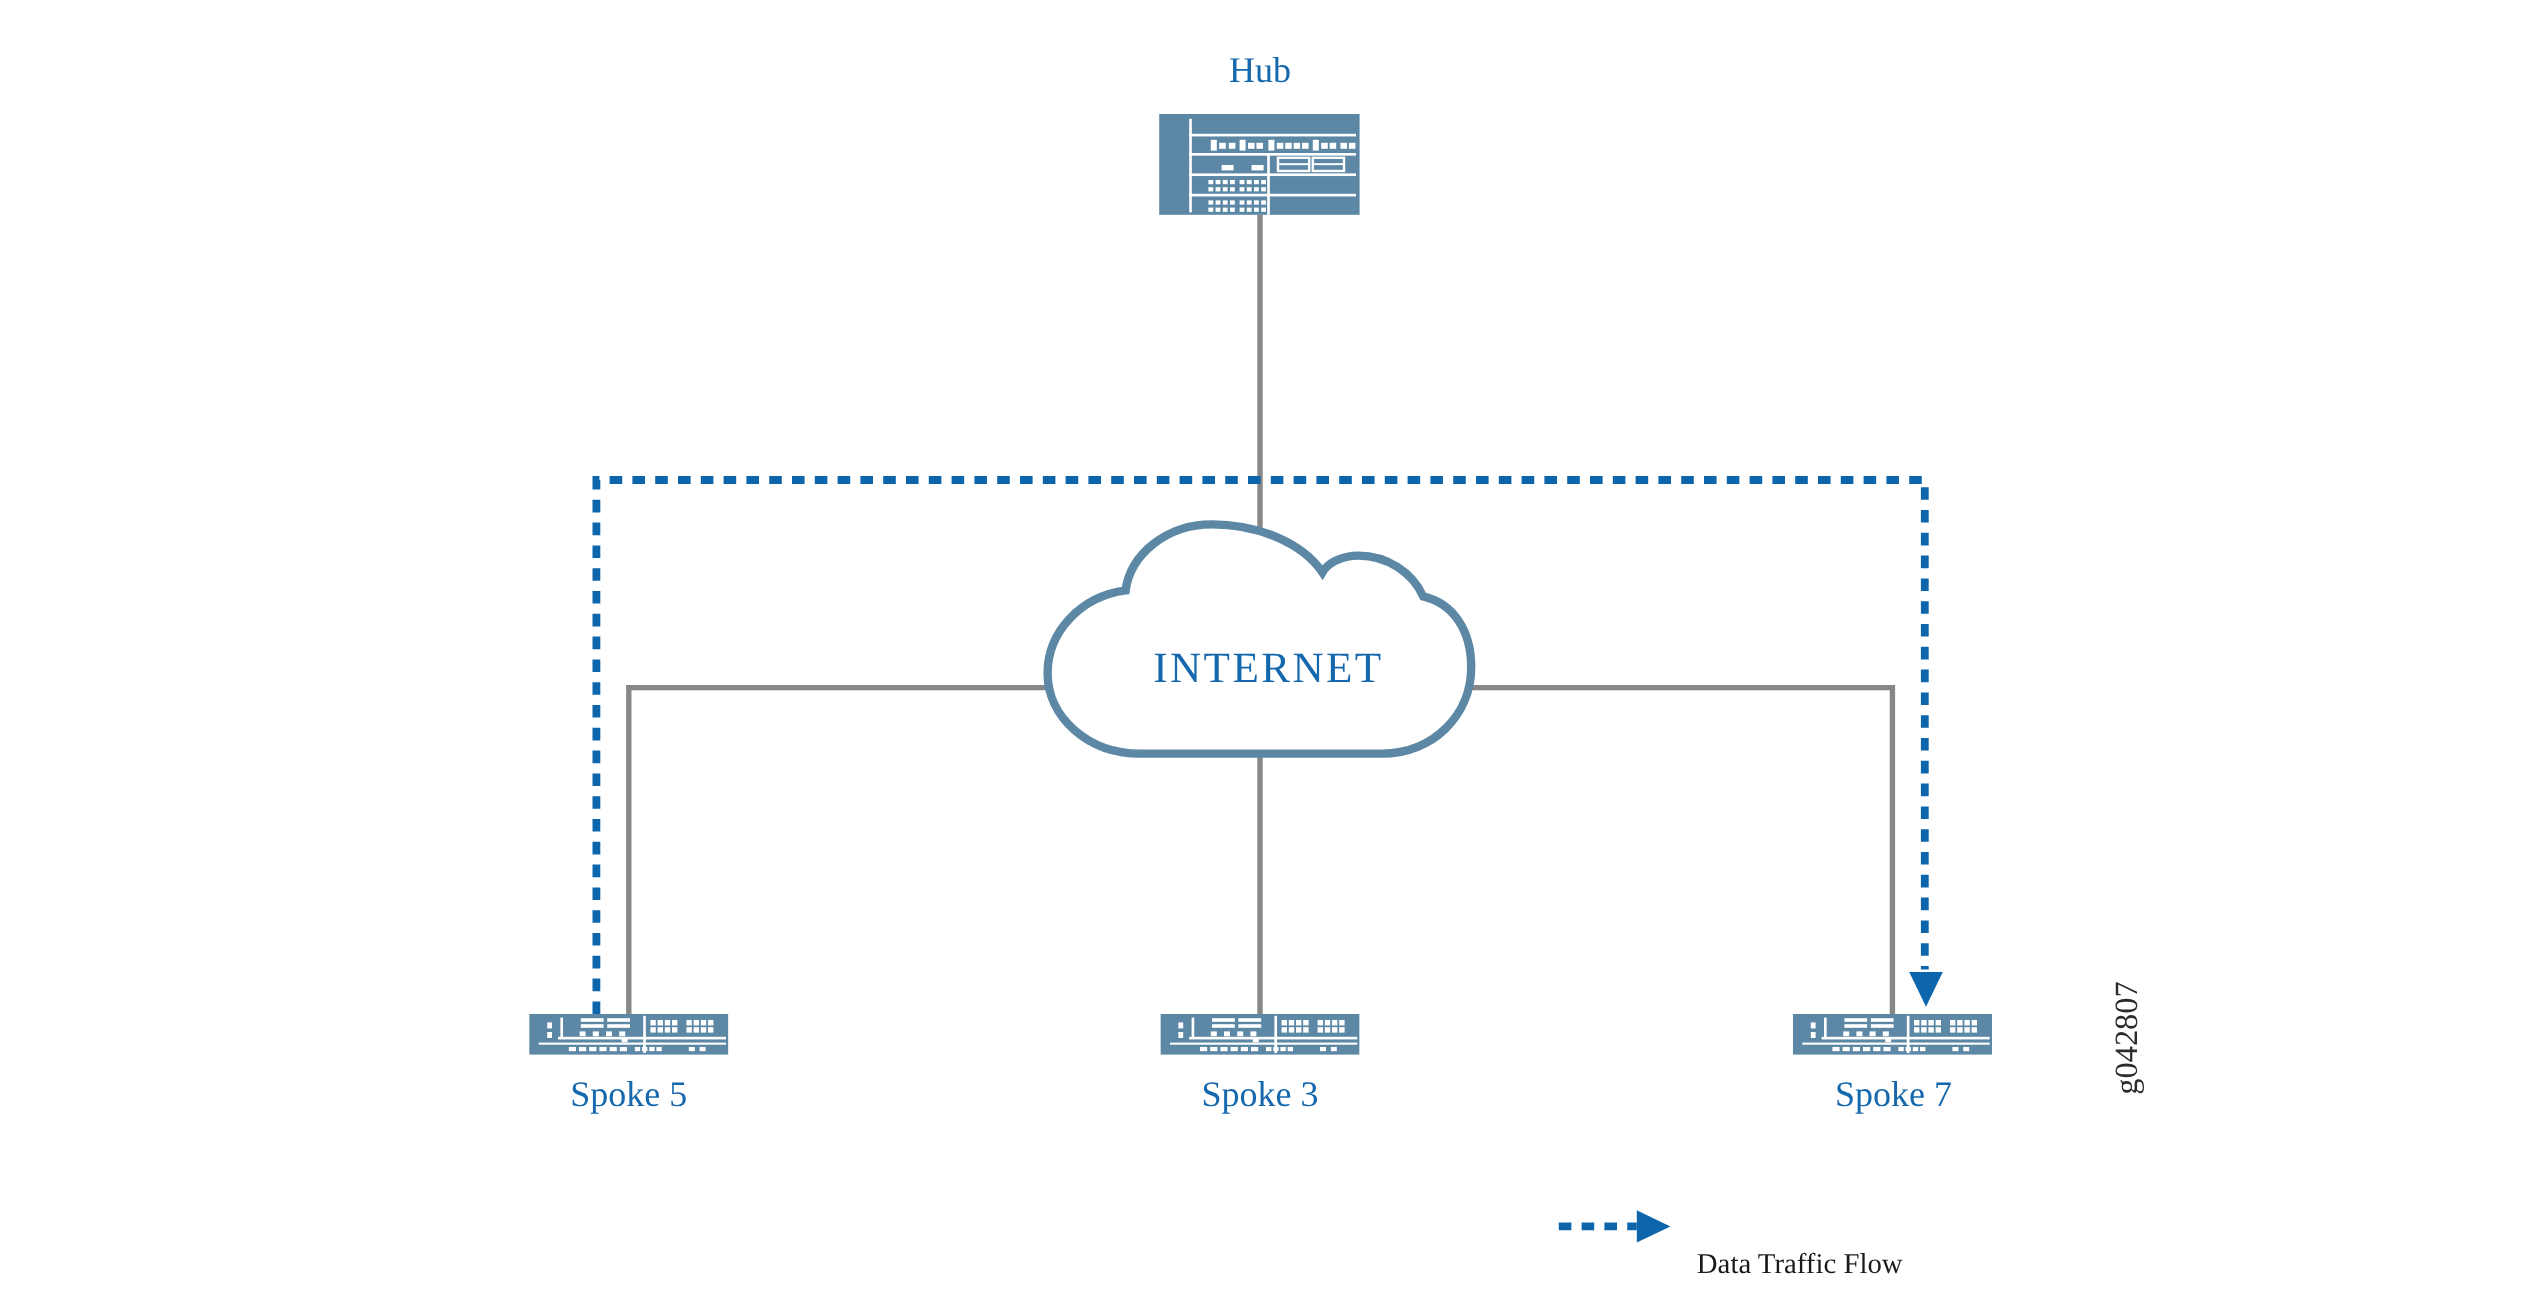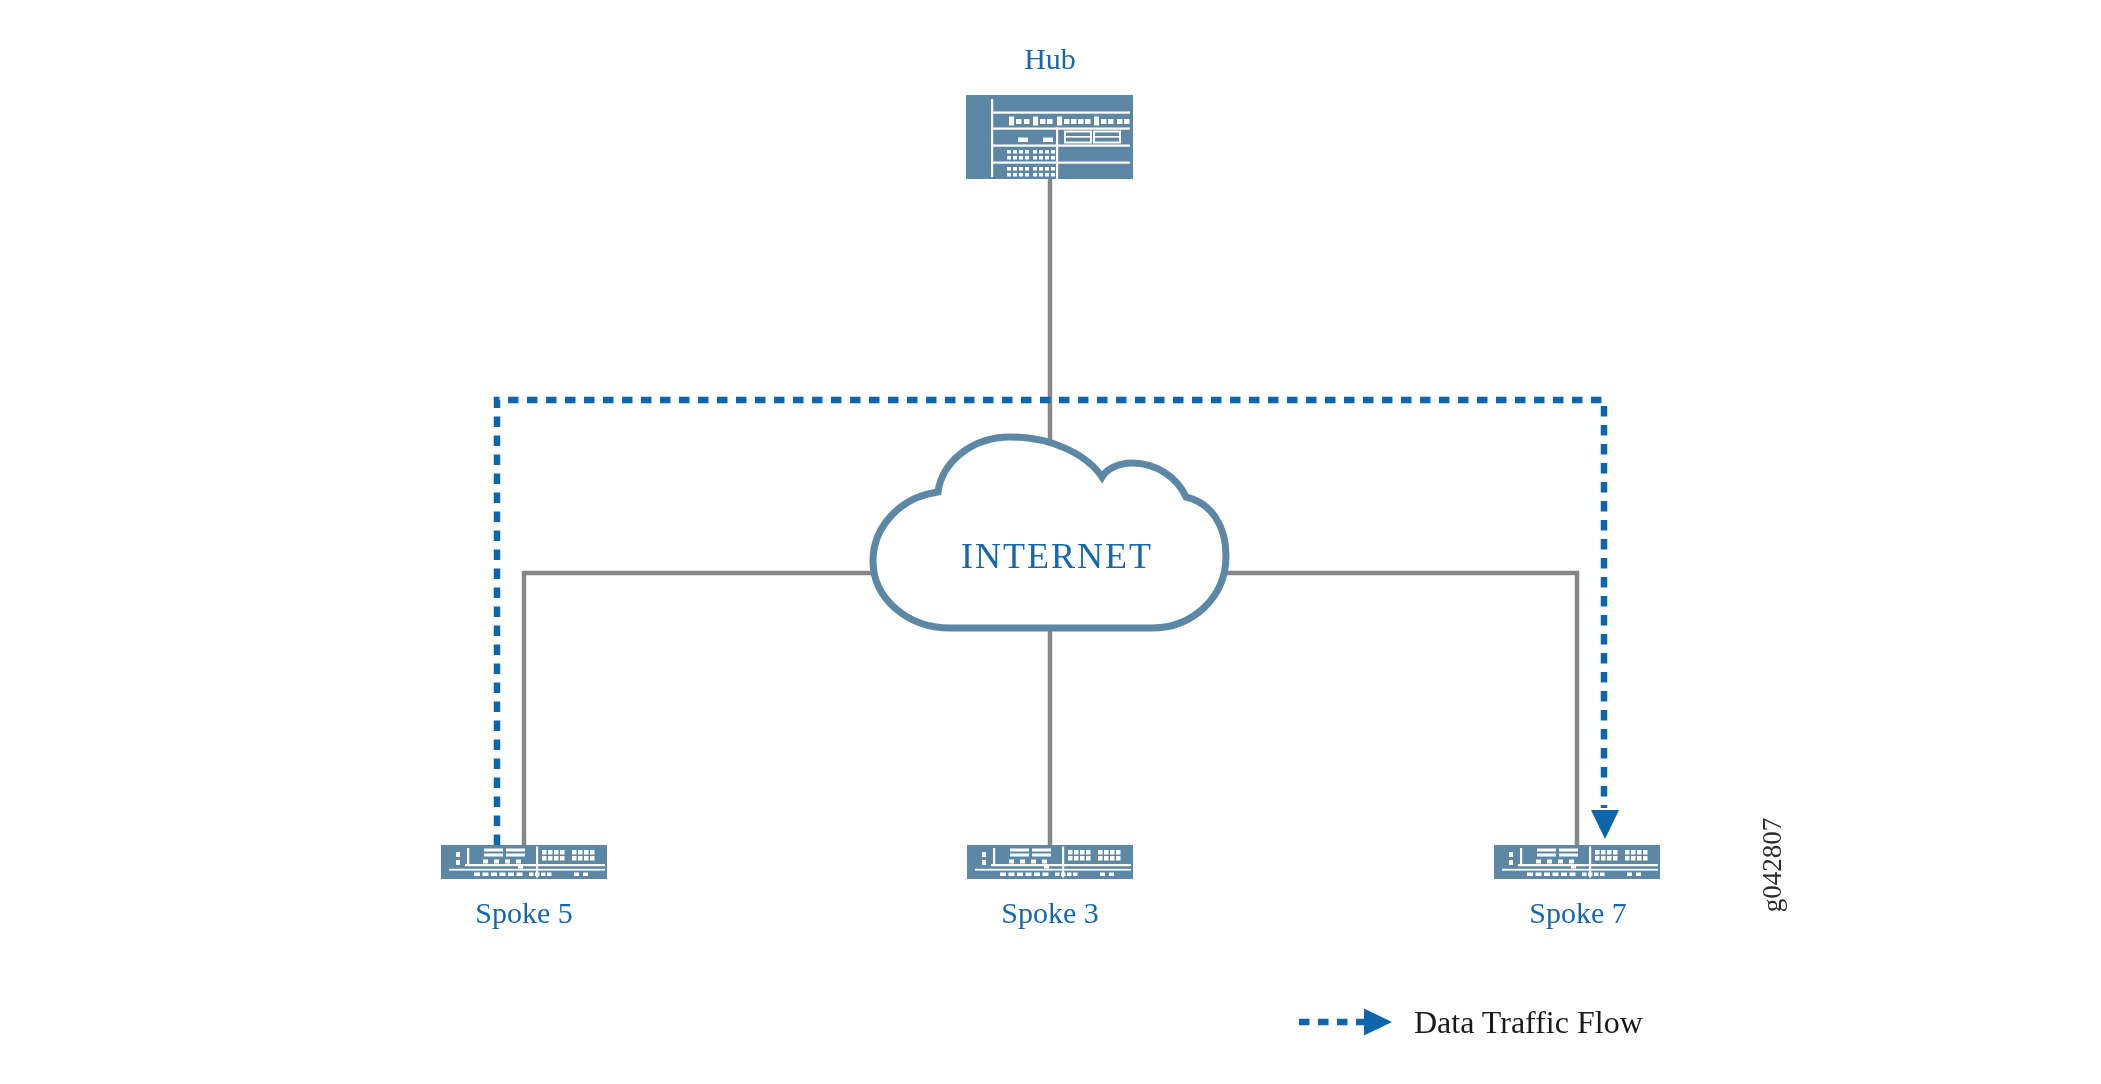--- a/index.html
+++ b/index.html
@@ -22,22 +22,23 @@
   }
   .lbl-internet{
     font-size:36px;
     letter-spacing:2px;
   }
   .lbl-legend{
     position:absolute;
     transform:translate(0,-50%);
     white-space:nowrap;
     color:var(--legend-text,#1a1a1a);
-    font-size:32px;
+    font-size:24px;
     line-height:1;
+    margin-top:32px;
   }
   .lbl-figid{
     position:absolute;
     transform:translate(-50%,-50%) rotate(-90deg);
     white-space:nowrap;
     color:#2b2b2b;
     font-size:27px;
     line-height:1;
   }
   .gray-link{stroke:var(--link-gray,#878787);stroke-width:4.5;fill:none;}

